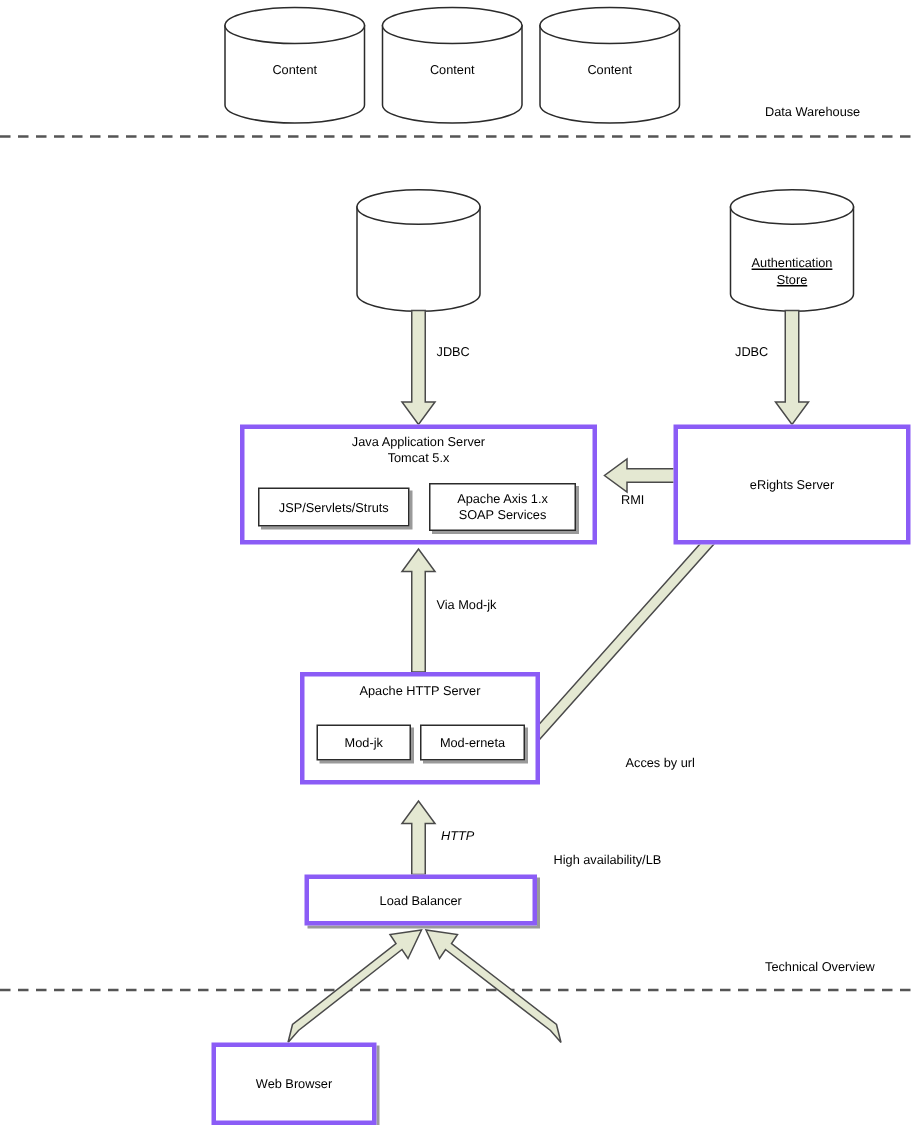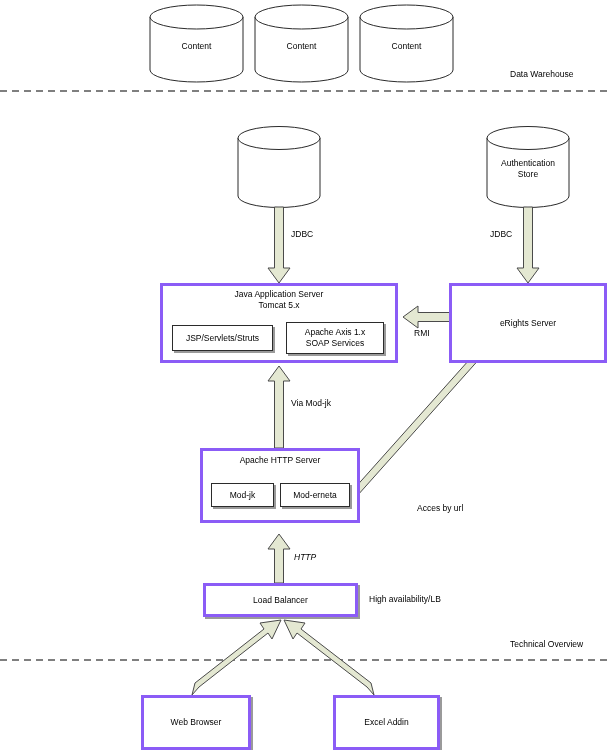--- a/index.html
+++ b/index.html
@@ -160,21 +160,21 @@
     <g>
       <path d="M374,695 L367,687 L297,633 L293,639 L284,620 L305,623 L301,629 L371,683 Z" fill="#e4e8d2" stroke="#4a4a4a" stroke-width="1"></path>
     </g>
   </svg>
 
   <div class="cyl-label" style="left:150px; top:41px; width:93px;">Content</div>
   <div class="cyl-label" style="left:255px; top:41px; width:93px;">Content</div>
   <div class="cyl-label" style="left:360px; top:41px; width:93px;">Content</div>
 
 
-  <div class="cyl-label" style="left:484px; top:158px; width:88px;">
+  <div class="cyl-label" style="left:484px; top:170px; width:88px;text-decoration:underline;">
     <div>Authentication</div>
     <div>Store</div>
   </div>
 
   <div class="zone-label" style="left:510px; top:69px;">Data Warehouse</div>
   <div class="zone-label" style="left:510px; top:639px;">Technical Overview</div>
 
   <div class="node no-shadow" style="left:160px; top:283px; width:238px; height:80px;"></div>
   <div class="node-title" style="left:160px; top:289px; width:238px;">
     <div>Java Application Server</div>
@@ -191,24 +191,23 @@
   <div class="node no-shadow" style="left:449px; top:283px; width:158px; height:80px;">eRights Server</div>
 
   <div class="node no-shadow" style="left:200px; top:448px; width:160px; height:75px;"></div>
   <div class="node-title" style="left:200px; top:455px; width:160px;">Apache HTTP Server</div>
   <div class="subnode" style="left:211px; top:483px; width:63px; height:24px;">Mod-jk</div>
   <div class="subnode" style="left:280px; top:483px; width:70px; height:24px;">Mod-erneta</div>
 
   <div class="node" style="left:203px; top:583px; width:155px; height:34px;">Load Balancer</div>
 
   <div class="node" style="left:141px; top:695px; width:110px; height:55px;">Web Browser</div>
-  <div class="node" style="left:333px; top:695px; width:107px; height:55px;">Excel Addin</div>
 
   <div class="edge-label" style="left:291px; top:229px;">JDBC</div>
   <div class="edge-label" style="left:490px; top:229px;">JDBC</div>
   <div class="edge-label" style="left:414px; top:328px;">RMI</div>
   <div class="edge-label" style="left:291px; top:398px;">Via Mod-jk</div>
   <div class="edge-label" style="left:417px; top:455px;margin-top:48px;">Acces by url</div>
   <div class="edge-label" style="left:294px; top:552px;font-style:italic;">HTTP</div>
 
-  <div class="side-note" style="left:369px; top:594px;">High availability/LB</div>
+  <div class="side-note" style="left:369px; top:568px;">High availability/LB</div>
 
 </div>
 
 </body></html>

